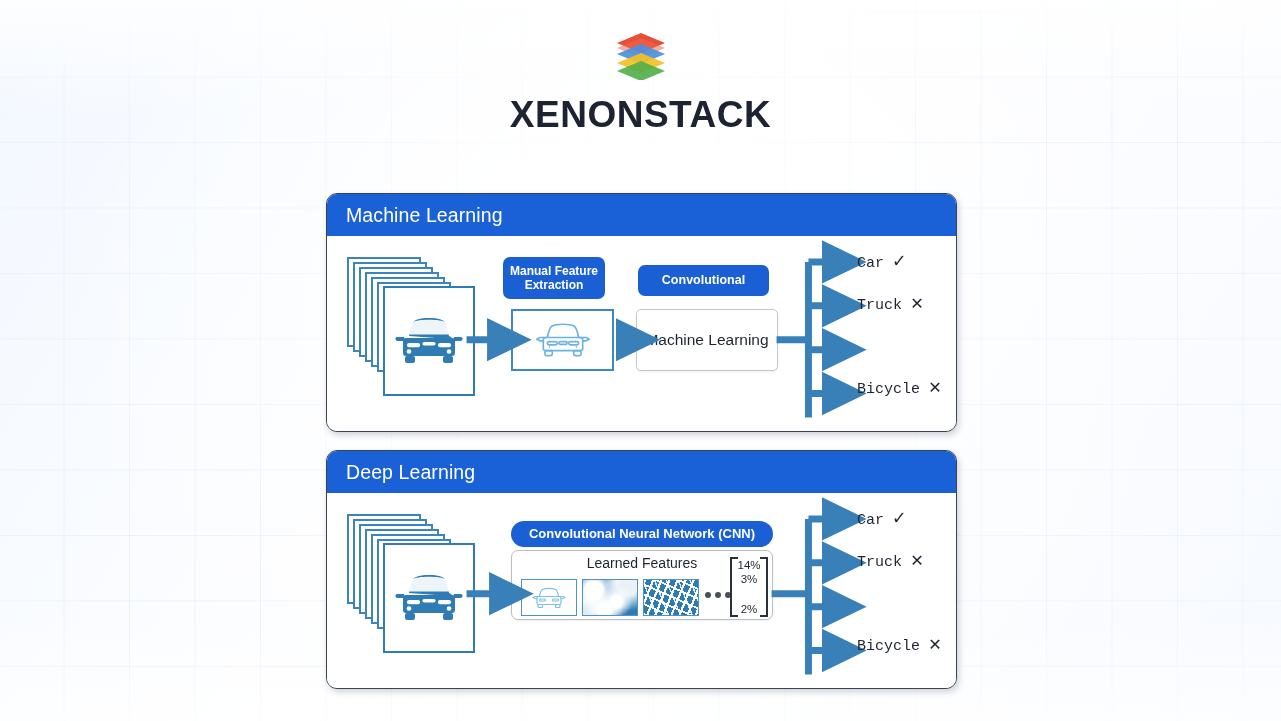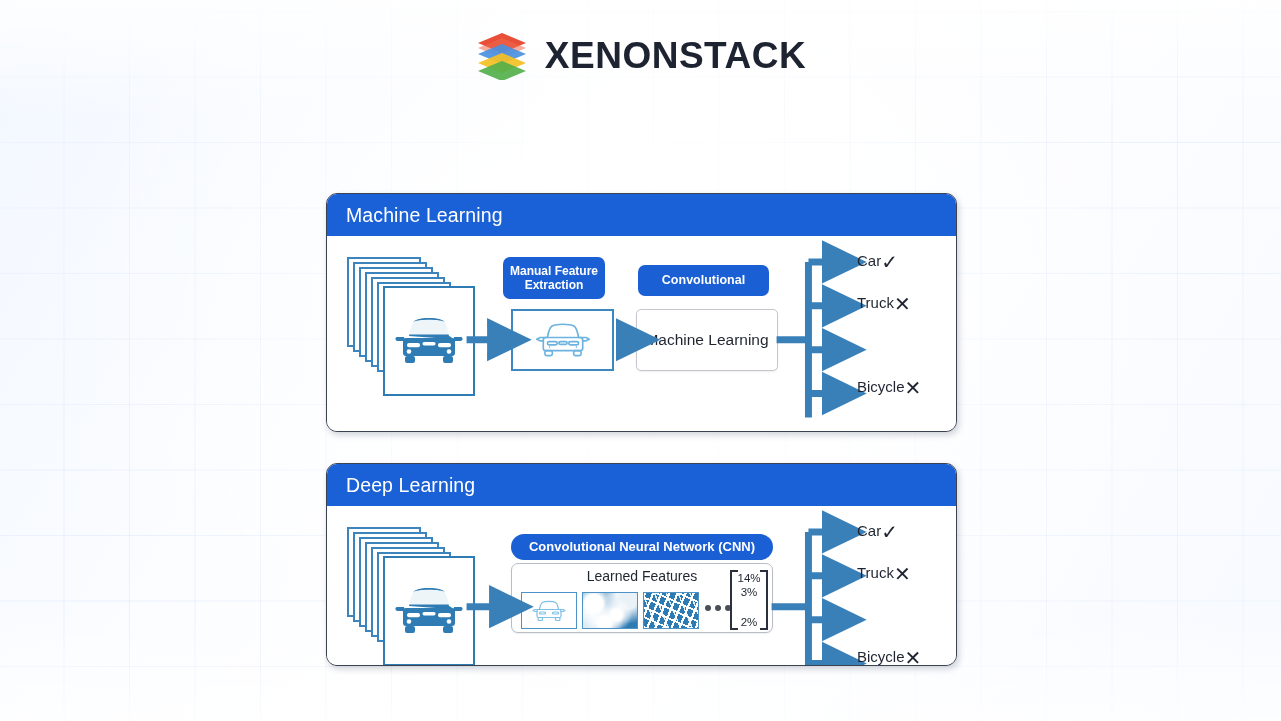--- a/index.html
+++ b/index.html
@@ -40,20 +40,21 @@
 
   
   #brand-header {
     position: absolute;
     left: 0; right: 0; top: 30px;
     display: flex;
     align-items: center;
     justify-content: center;
     gap: 16px;
     z-index: 5;
+    flex-direction: column;
   }
   #brand-logo { width: 54px; height: 50px; display: block; }
   #brand-wordmark {
     font-size: 37px;
     font-weight: bold;
     letter-spacing: 0.5px;
     color: #1d2331;
     line-height: 1;
   }
 
@@ -64,21 +65,21 @@
     width: 631px;
     background: #ffffff;
     border: 1.4px solid #3b4250;
     border-radius: 11px;
     box-shadow: 2px 3px 6px rgba(40,55,80,0.22);
     overflow: hidden;
     z-index: 4;
     margin-top: 48px;
   }
   #panel-ml { top: 145px; height: 239px; }
-  #panel-dl { top: 415px; height: 203px; }
+  #panel-dl { top: 402px; height: 239px; }
 
   .panel-header {
     height: 42px;
     background: #1a60d6;
     display: flex;
     align-items: center;
     padding-left: 19px;
   }
   .panel-header-title {
     color: #ffffff;
@@ -221,24 +222,26 @@
     color: #1f2530;
   }
   #prob-0 { top: 2px; }
   #prob-1 { top: 16px; }
   #prob-2 { bottom: 2px; }
 
   
   .out-label {
     position: absolute;
     display: flex;
-    align-items: flex-start;
+    align-items: flex-end;
+    gap: 9px;
     font-size: 15px;
     color: #1f2530;
     white-space: nowrap;
+    font-family: Liberation Mono, monospace;
   }
   .mark { font-size: 20px; line-height: 1; color: #1f2530; }
 
   
   .wires { position: absolute; inset: 0; pointer-events: none; }
 </style>
 </head>
 <body>
 
 <div id="bg-grid"></div>

